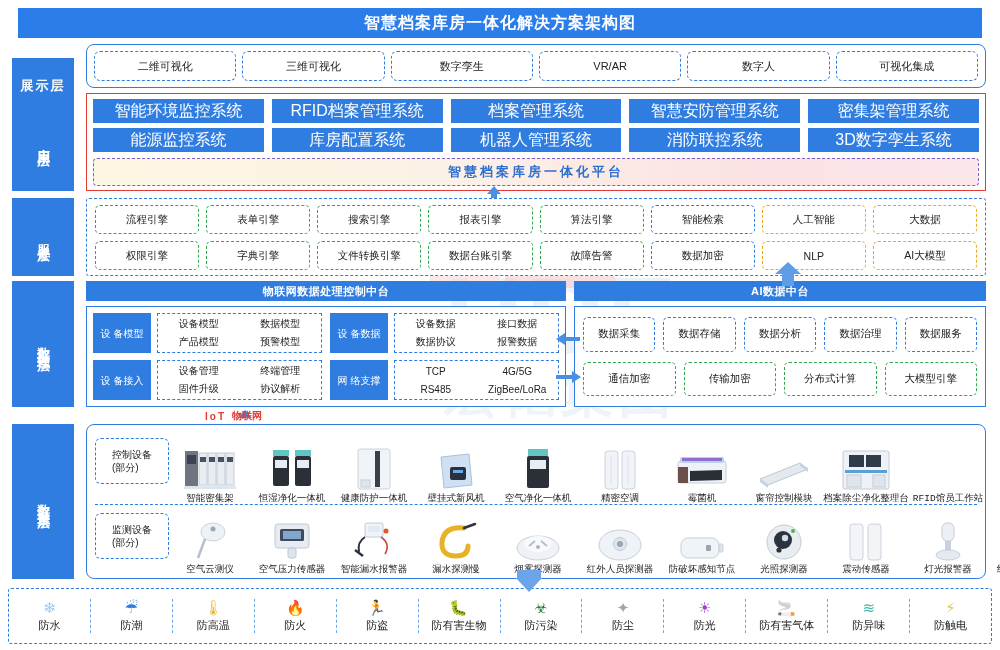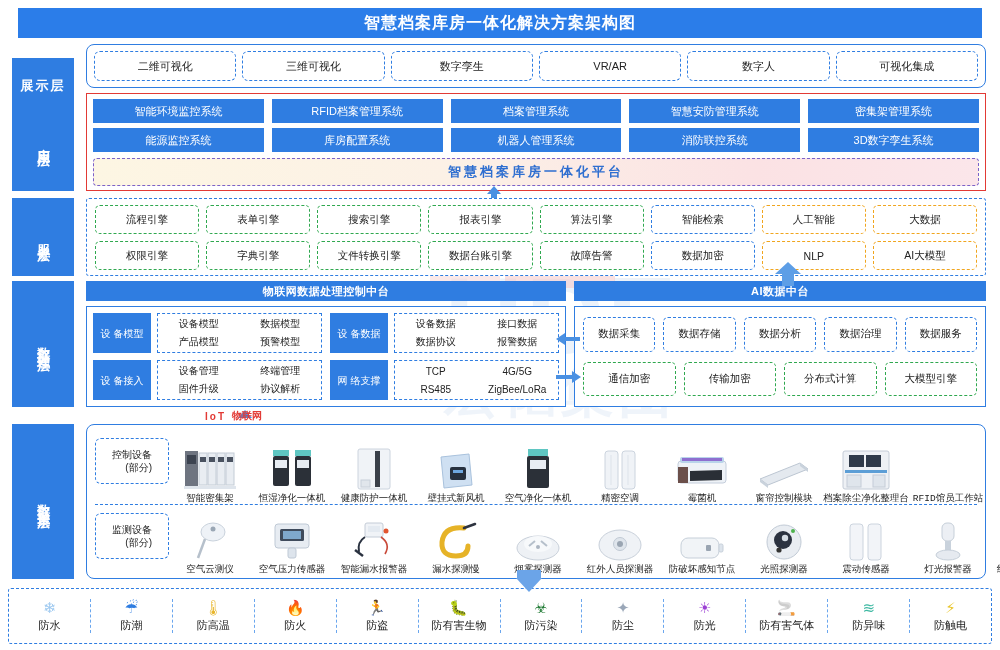--- a/index.html
+++ b/index.html
@@ -55,21 +55,21 @@
     font-size:11px;color:#222;background:#fff;
   }
 
   
   .app-panel{
     left:86px;top:93px;width:900px;height:98px;
     border:1.4px solid #e23a35;background:#fff;box-sizing:border-box;padding:5px 6px;
   }
   .app-grid{display:grid;grid-template-columns:repeat(5,1fr);gap:5px 8px;}
   .app-cell{
-    height:24px;background:#2f7de1;color:#fff;font-size:11px;
+    height:24px;background:#2f7de1;color:#fff;font-size:16px;
     display:flex;align-items:center;justify-content:center;
   }
   .platform-bar{
     margin-top:6px;height:26px;
     border:1.4px dashed #7b62c9;border-radius:4px;
     background:linear-gradient(90deg,#fdf6e3 0%,#fcf1e6 40%,#fbe2e4 75%,#fbe6ea 100%);
     display:flex;align-items:center;justify-content:center;
     color:#2f6fd0;font-size:13px;font-weight:700;letter-spacing:3px;
   }
 
@@ -138,21 +138,21 @@
   .dc-panel{
     position:absolute;left:86px;top:424px;width:900px;height:155px;
     border:1.2px solid #2f7de1;border-radius:8px;background:#fff;box-sizing:border-box;
     padding:5px 8px;z-index:2;
   }
   .dc-row{display:flex;align-items:flex-start;height:74px;}
   .dc-divider{border-bottom:1.6px dashed #2f7de1;}
   .dc-tag{
     width:72px;min-width:72px;height:44px;margin-top:8px;
     border:1.6px dashed #2f7de1;border-radius:6px;
-    display:flex;align-items:center;justify-content:center;text-align:right;
+    display:flex;align-items:center;justify-content:center;text-align:left;
     font-size:10px;color:#222;line-height:1.35;background:#fff;
   }
   .dc-items{flex:1;display:flex;justify-content:space-around;align-items:flex-end;height:100%;}
   .dc-item{display:flex;flex-direction:column;align-items:center;justify-content:flex-end;width:82px;}
   .dc-art{height:48px;display:flex;align-items:flex-end;justify-content:center;}
   .dc-cap{font-size:9.5px;color:#222;margin-top:3px;text-align:center;line-height:1.1;white-space:nowrap;font-family:Liberation Mono, monospace;}
 
   
   .prot-strip{
     position:absolute;left:8px;top:588px;width:984px;height:56px;

